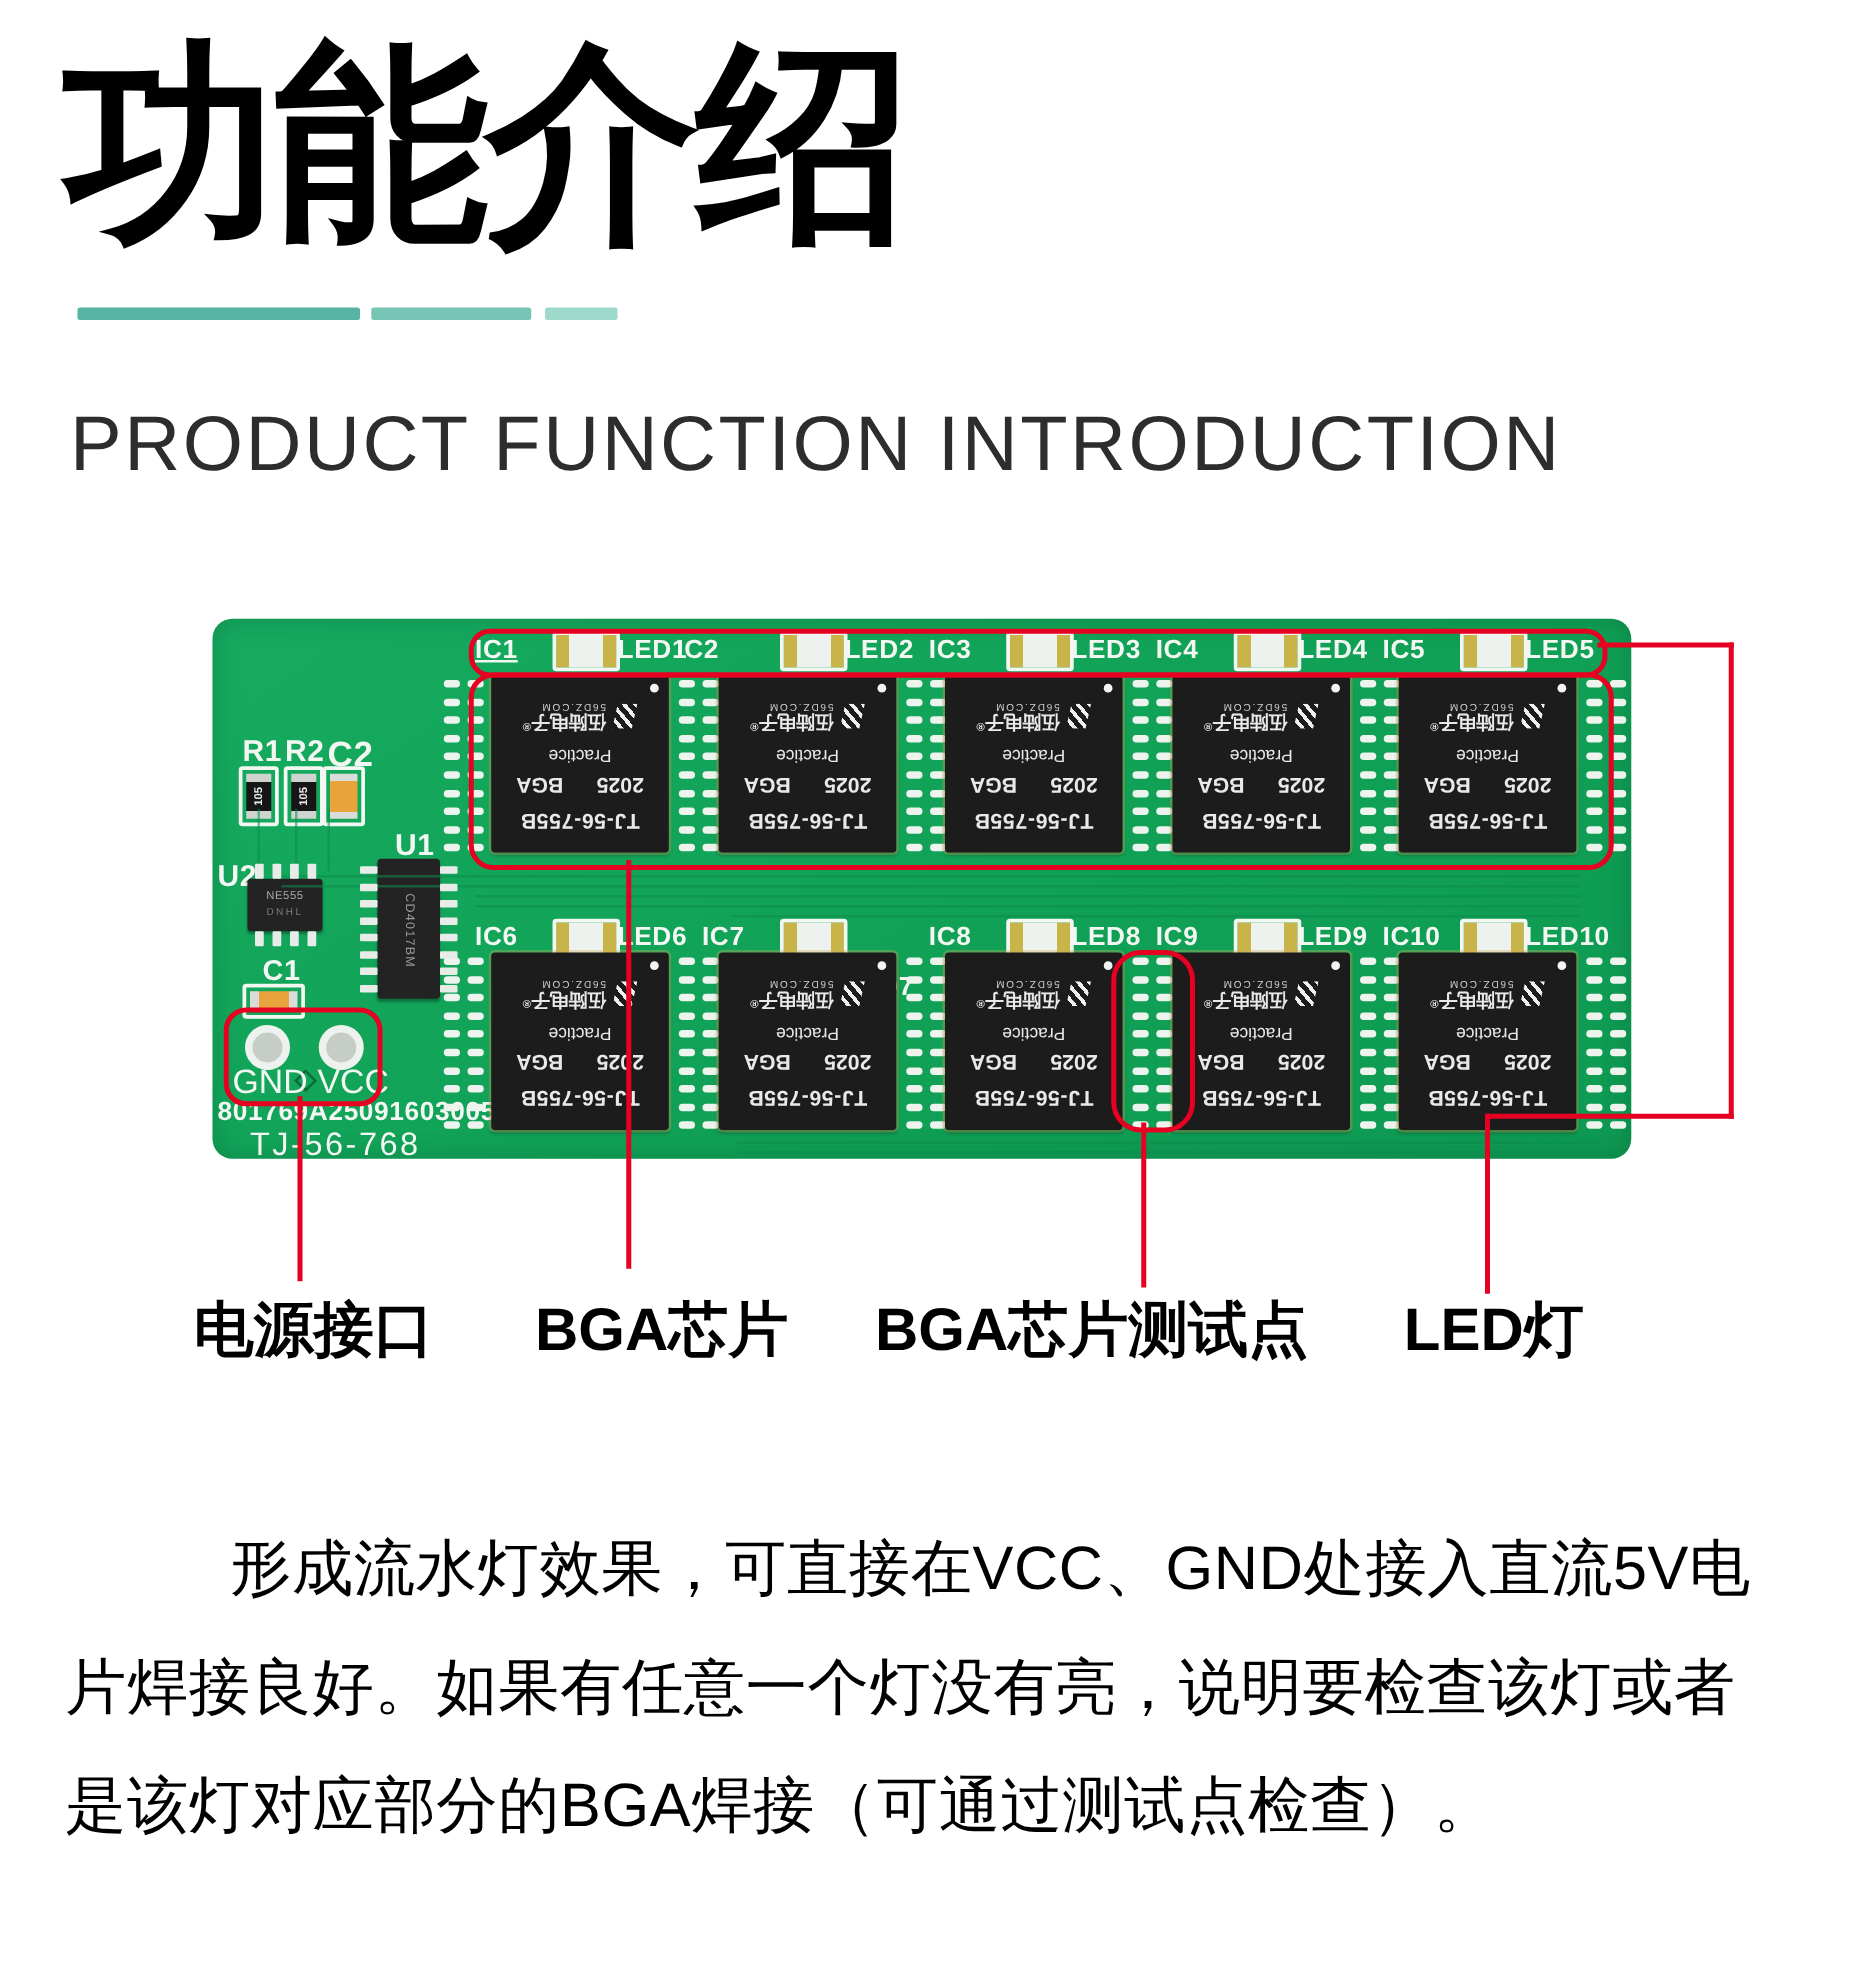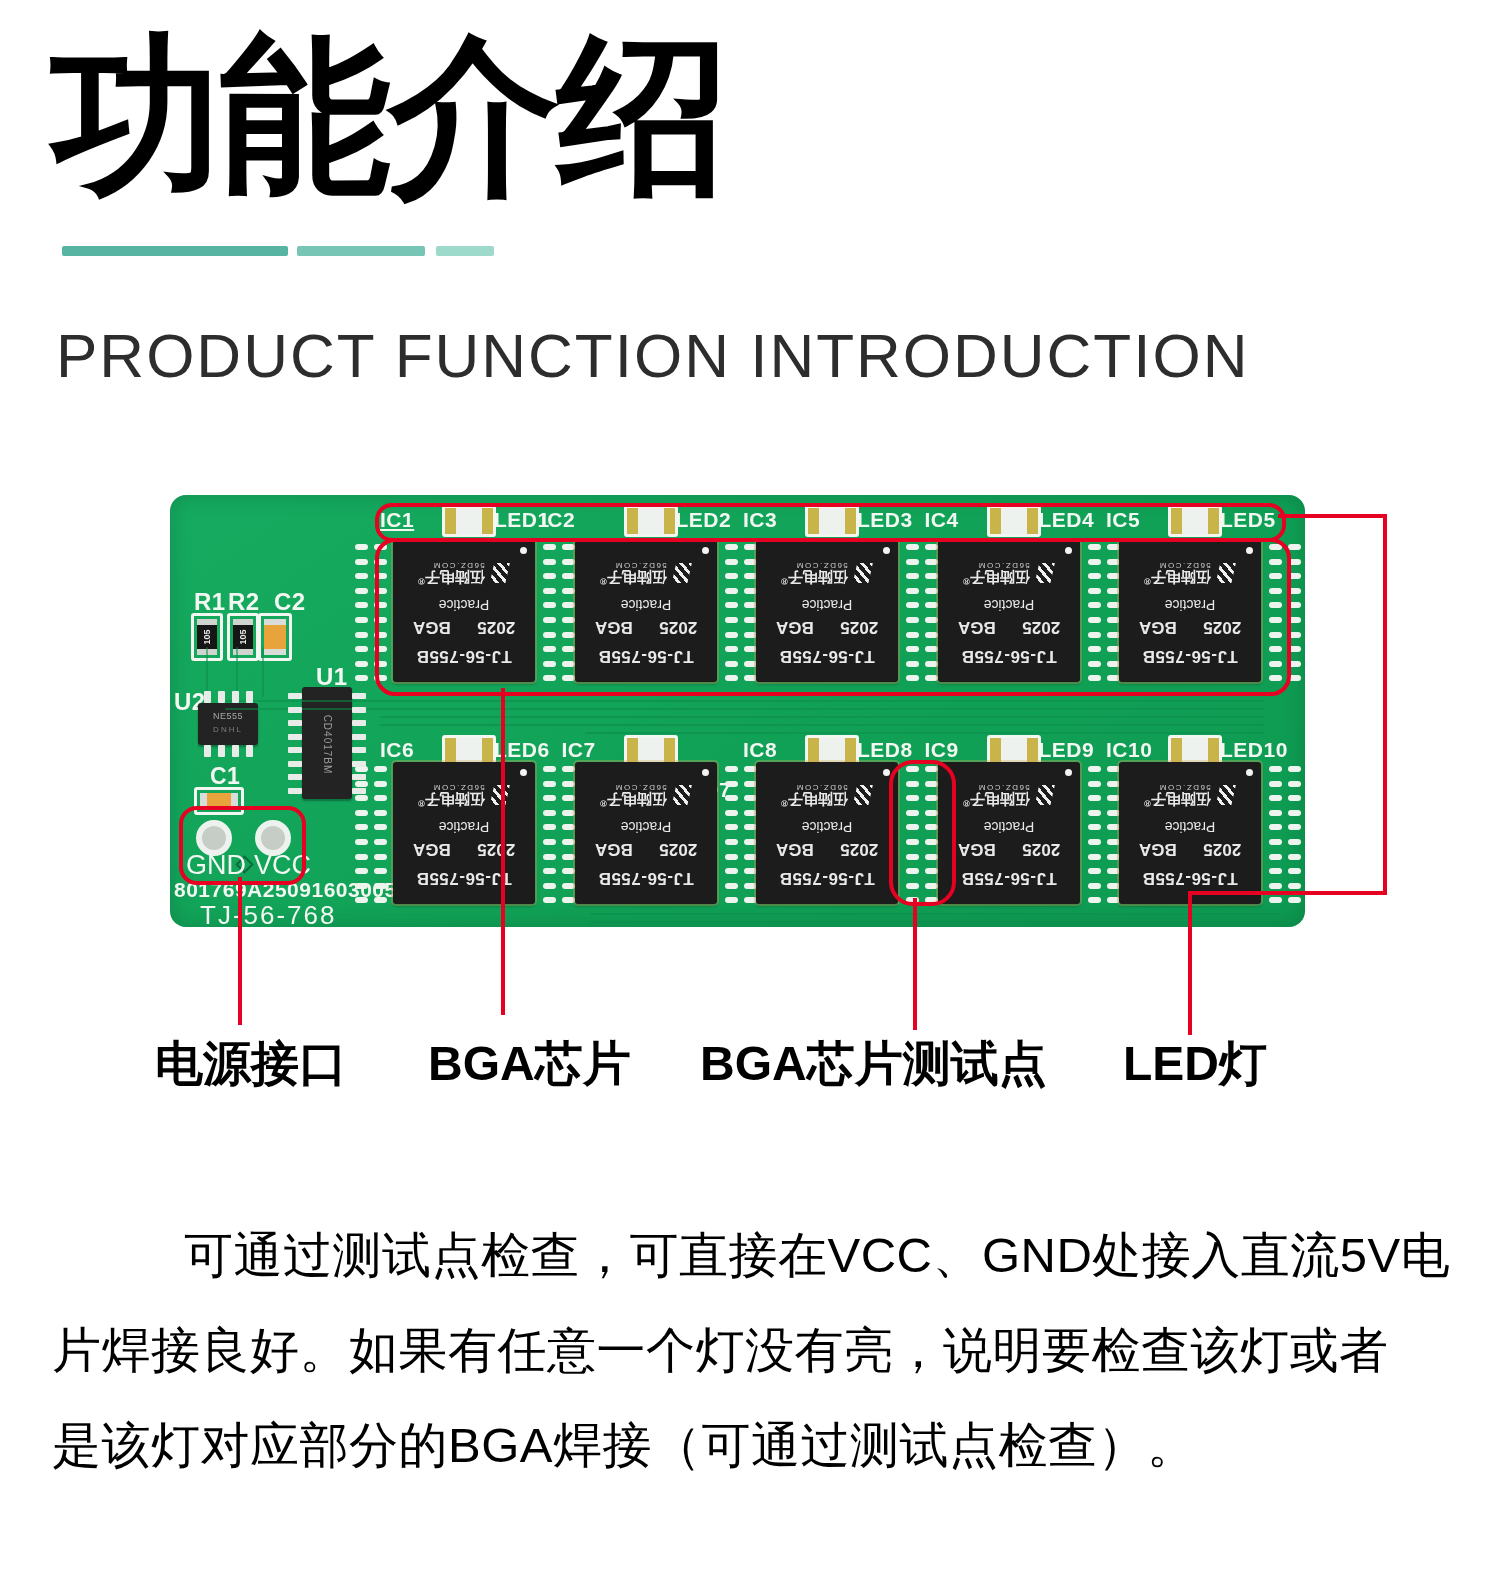--- a/index.html
+++ b/index.html
@@ -70,21 +70,21 @@
   <div class="abs" id="page-title">功能介绍</div>
   <div class="abs divider-bar" style="left: 62px; width: 226px; background: rgb(87, 179, 162);"></div>
   <div class="abs divider-bar" style="left: 297px; width: 128px; background: rgb(119, 197, 181);"></div>
   <div class="abs divider-bar" style="left: 436px; width: 58px; background: rgb(158, 218, 203);"></div>
   <div class="abs" id="subtitle">PRODUCT FUNCTION INTRODUCTION</div>
 
   <div class="abs" id="pcb">
 
     <span class="pcb-label" style="left:24px;top:93px;font-size:24px;">R1</span>
     <span class="pcb-label" style="left:58px;top:93px;font-size:24px;">R2</span>
-    <span class="pcb-label" style="left:104px;top:93px;font-size:24px;">C2</span>
+    <span class="pcb-label" style="left:92px;top:93px;font-size:28px;">C2</span>
 
     <div class="smd-outline" style="left:21px;top:118px;width:26px;height:42px;">
       <div class="res-body">
           <span class="res-mark">105</span>
         </div>
     </div>
     <div class="smd-outline" style="left:57px;top:118px;width:26px;height:42px;">
       <div class="res-body">
           <span class="res-mark">105</span>
         </div>
@@ -639,17 +639,17 @@
   <div class="red-line" style="left:1383px;top:514px;width:4px;height:381px;"></div>
   <div class="red-line" style="left:1188px;top:891px;width:199px;height:4px;"></div>
   <div class="red-line" style="left:1188px;top:891px;width:4px;height:144px;"></div>
 
   <div class="ann-label" style="left:155px;">电源接口</div>
   <div class="ann-label" style="left:428px;">BGA芯片</div>
   <div class="ann-label" style="left:700px;">BGA芯片测试点</div>
   <div class="ann-label" style="left:1123px;">LED灯</div>
 
   <div class="abs" id="paragraph">
-    <div class="para-line indent">可通过测试点检查，可直接在VCC、GND处接入直流5V电</div>
+    <div class="para-line indent">形成流水灯效果，可直接在VCC、GND处接入直流5V电</div>
     <div class="para-line">片焊接良好。如果有任意一个灯没有亮，说明要检查该灯或者</div>
     <div class="para-line">是该灯对应部分的BGA焊接（可通过测试点检查）。</div>
   </div>
 </div>
 
 </body></html>

